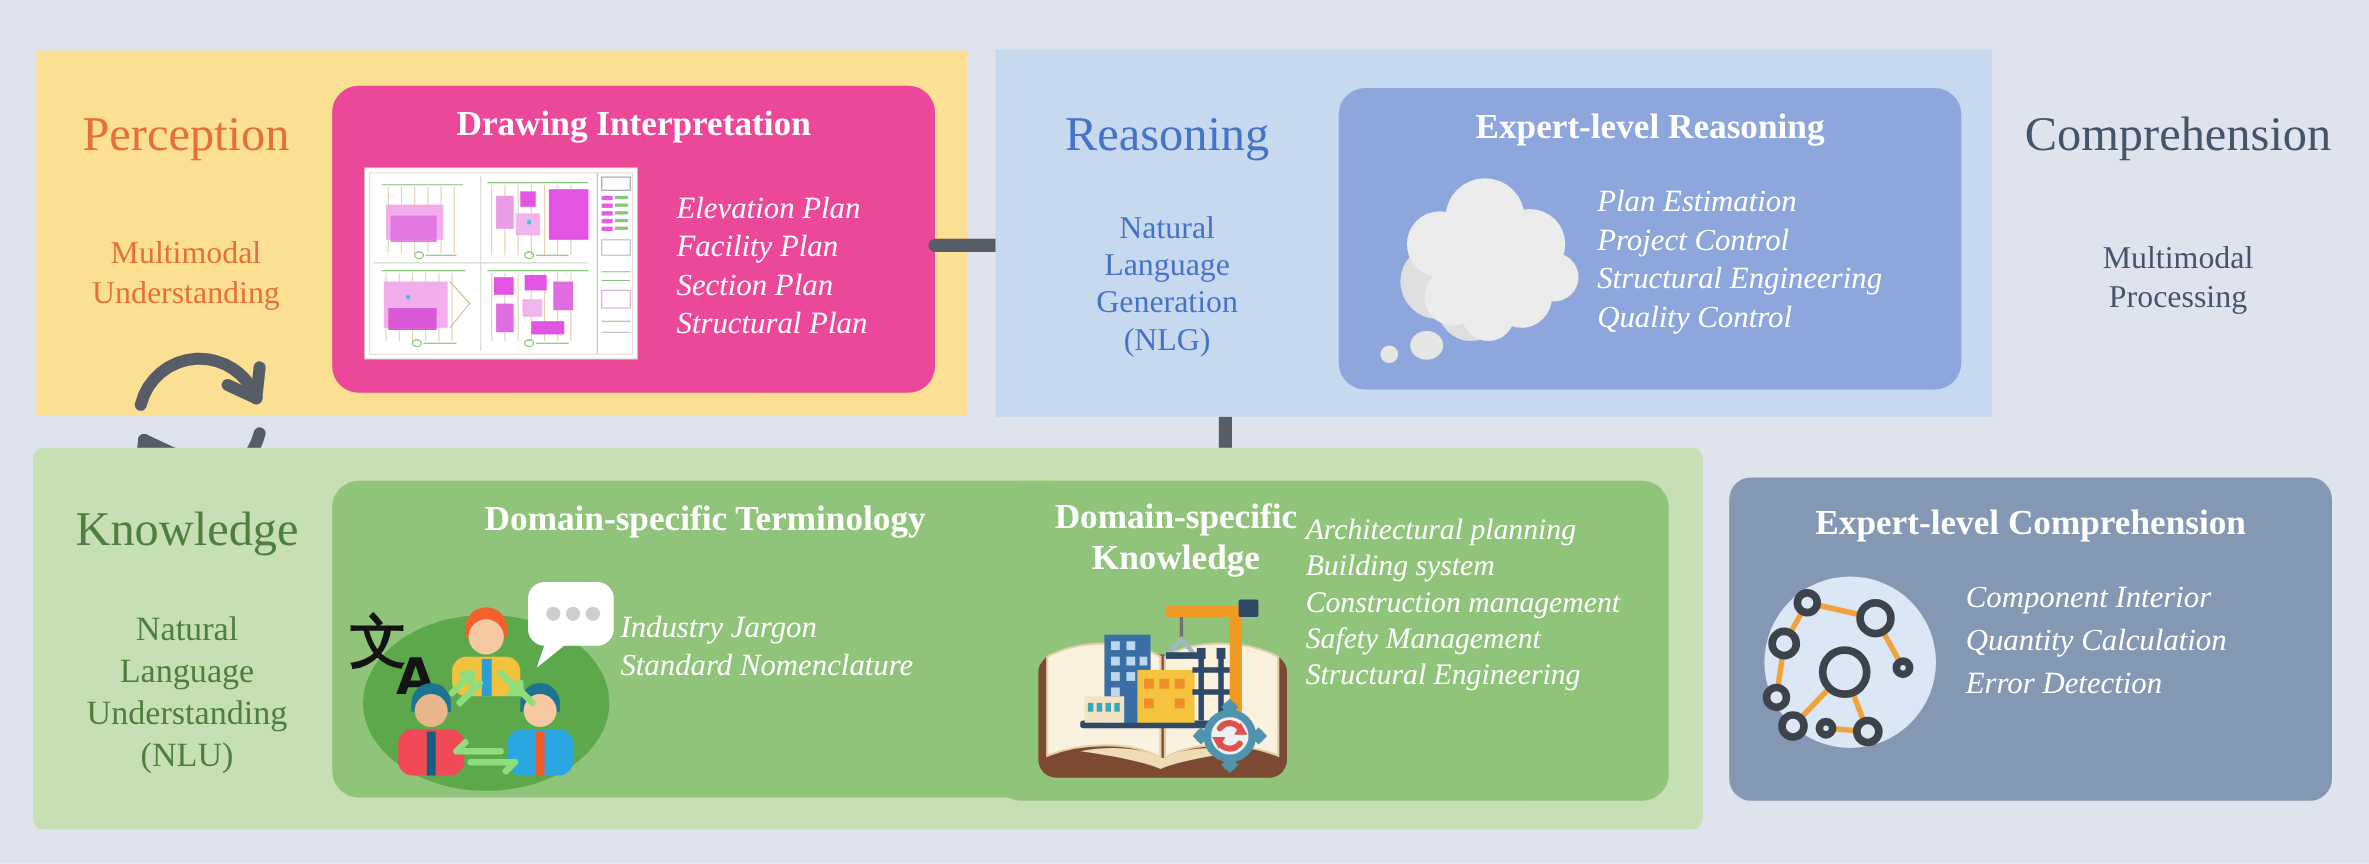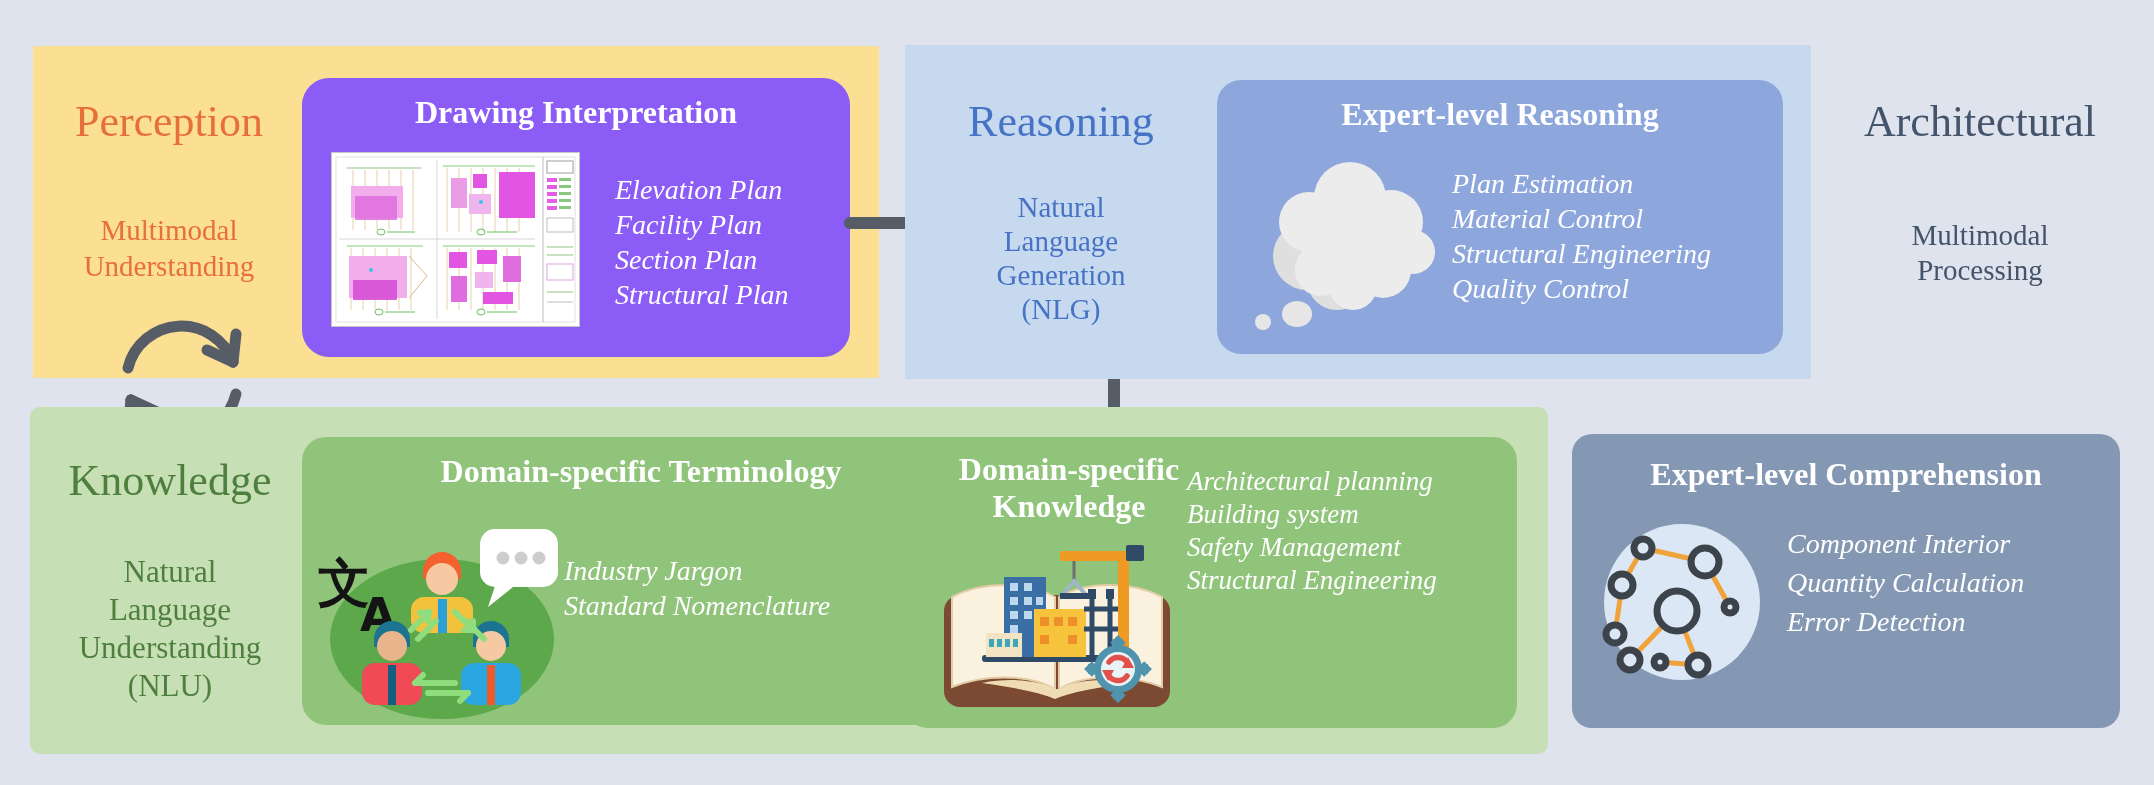--- a/index.html
+++ b/index.html
@@ -21,21 +21,21 @@
 <body>
 
 <div class="canvas">
 
   <div class="box" style="left:33px;top:46px;width:846px;height:332px;background:#fbdf93;"></div>
 
   <div class="sect-title c-perception" style="left:33px;top:96px;width:272px;">Perception</div>
   <div class="sect-sub c-perception" style="left:33px;top:212px;width:272px;">Multimodal
 Understanding</div>
 
-  <div class="card" style="left:302px;top:78px;width:548px;height:279px;background:#8b5cf6;border-radius:27px;">
+  <div class="card" style="left:302px;top:78px;width:548px;height:279px;background:#ec4899;">
     <div class="card-title" style="top:16px;">Drawing Interpretation</div>
 
     <svg style="position:absolute;left:29px;top:74px;" width="249" height="175" viewBox="0 0 249 175">
       <rect x="0.5" y="0.5" width="248" height="174" fill="#ffffff" stroke="#c4c4c4"></rect>
       <rect x="5" y="5" width="239" height="165" fill="none" stroke="#e0e0e0"></rect>
       <line x1="212" y1="5" x2="212" y2="170" stroke="#bdbdbd"></line>
       <g>
         <rect x="216" y="9" width="26" height="12" fill="none" stroke="#9e9e9e"></rect>
         <rect x="216" y="26" width="10" height="4" fill="#e55ce5"></rect>
           <rect x="228" y="26" width="12" height="3" fill="#8ac77e"></rect>
@@ -193,27 +193,27 @@
         <circle cx="138" cy="124" r="28"></circle>
         <circle cx="76" cy="124" r="26"></circle>
         <circle cx="108" cy="140" r="24"></circle>
       </g>
       <ellipse cx="52" cy="168" rx="15" ry="13" fill="#e6e6e6"></ellipse>
       <circle cx="18" cy="176" r="8" fill="#e6e6e6"></circle>
     </svg>
 
     <div class="card-list" style="left:235px;top:86px;">
       <div>Plan Estimation</div>
-      <div>Material Control</div>
+      <div>Project Control</div>
       <div>Structural Engineering</div>
       <div>Quality Control</div>
     </div>
   </div>
 
-  <div class="sect-title c-comprehension" style="left:1828px;top:96px;width:304px;">Architectural</div>
+  <div class="sect-title c-comprehension" style="left:1828px;top:96px;width:304px;">Comprehension</div>
   <div class="sect-sub c-comprehension" style="left:1828px;top:218px;width:304px;line-height:35px;">Multimodal
 Processing</div>
 
   <div class="box" style="left:30px;top:407px;width:1518px;height:347px;background:#c6dfb4;border-radius:10px;"></div>
 
   <div class="sect-title c-knowledge" style="left:34px;top:455px;width:272px;">Knowledge</div>
   <div class="sect-sub c-knowledge" style="left:34px;top:553px;width:272px;font-size:31px;line-height:38px;">Natural
 Language
 Understanding
 (NLU)</div>
@@ -341,20 +341,21 @@
         <g fill="#e2504c">
           <polygon points="10,-12 16,-1 4,-1"></polygon>
           <polygon points="-10,12 -16,1 -4,1"></polygon>
         </g>
       </g>
     </svg>
 
     <div class="card-list" style="left:283px;top:28px;font-size:27px;line-height:33px;">
       <div>Architectural planning</div>
       <div>Building system</div>
+      <div>Construction management</div>
       <div>Safety Management</div>
       <div>Structural Engineering</div>
     </div>
   </div>
 
   <div class="card" style="left:1572px;top:434px;width:548px;height:294px;background:#8497b3;border-radius:20px;">
     <div class="card-title" style="top:22px;">Expert-level Comprehension</div>
 
     <svg style="position:absolute;left:30px;top:88px;" width="160" height="160" viewBox="0 0 160 160">
       <circle cx="80" cy="80" r="78" fill="#dbe7f4"></circle>

